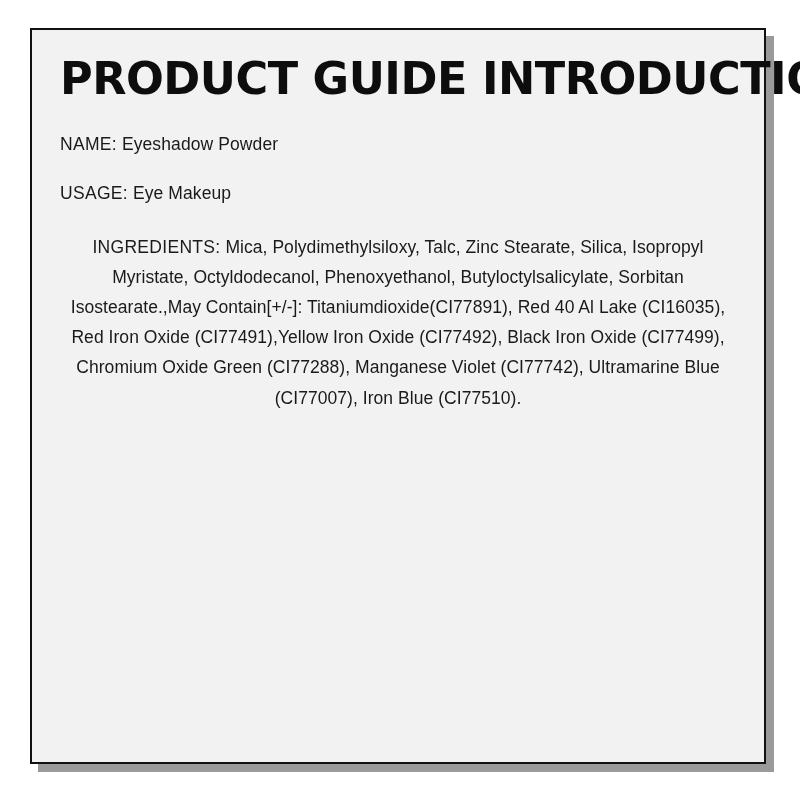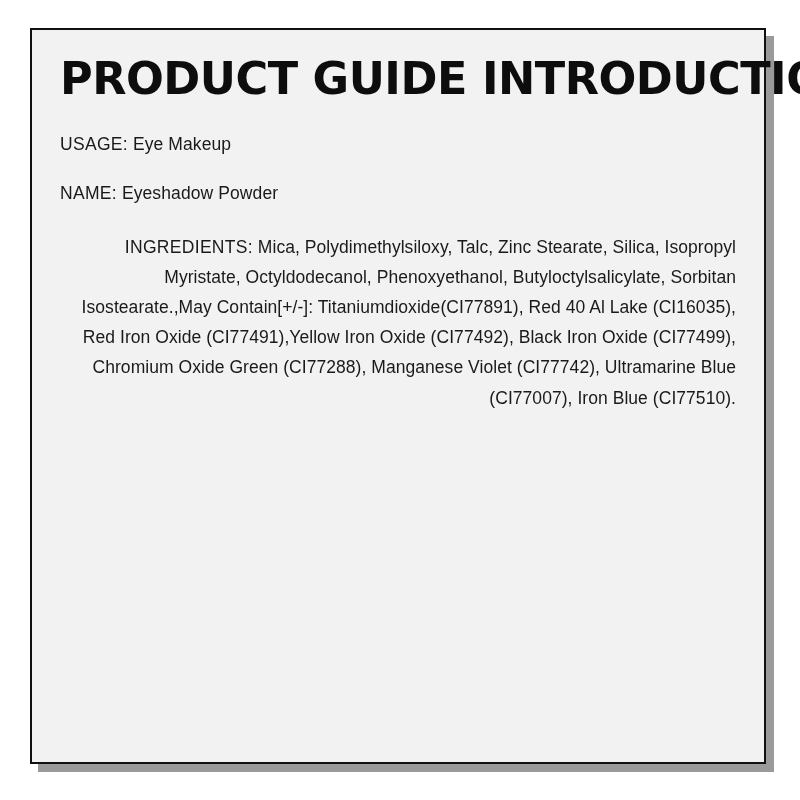--- a/index.html
+++ b/index.html
@@ -66,47 +66,47 @@
   }
   .field .value {
     letter-spacing: 0.1px;
   }
   .ingredients {
     margin-top: 8px;
     font-size: 17.5px;
     line-height: 1.72;
     color: #1a1a1a;
     letter-spacing: 0.05px;
-    text-align: right;
+    text-align: center;
   }
   .ingredients .label {
     letter-spacing: 0.3px;
   }
 </style>
 </head>
 <body>
 
 <div class="page">
 
   <div class="card-shadow"></div>
 
   <div class="card">
 
     <h1 class="title">PRODUCT GUIDE INTRODUCTION</h1>
 
     <div class="fields">
 
       <div class="field">
-        <span class="label">USAGE:</span>
-        <span class="value">Eye Makeup</span>
+        <span class="label">NAME:</span>
+        <span class="value">Eyeshadow Powder</span>
       </div>
 
       <div class="field">
-        <span class="label">NAME:</span>
-        <span class="value">Eyeshadow Powder</span>
+        <span class="label">USAGE:</span>
+        <span class="value">Eye Makeup</span>
       </div>
 
 
     </div>
 
     <div class="ingredients">
       <span class="label">INGREDIENTS:</span>
       <span class="value">Mica, Polydimethylsiloxy, Talc, Zinc Stearate, Silica, Isopropyl Myristate, Octyldodecanol, Phenoxyethanol, Butyloctylsalicylate, Sorbitan Isostearate.,May Contain[+/-]: Titaniumdioxide(CI77891), Red 40 Al Lake (CI16035), Red Iron Oxide (CI77491),Yellow Iron Oxide (CI77492), Black Iron Oxide (CI77499), Chromium Oxide Green (CI77288), Manganese Violet (CI77742), Ultramarine Blue (CI77007), Iron Blue (CI77510).</span>
     </div>
 

